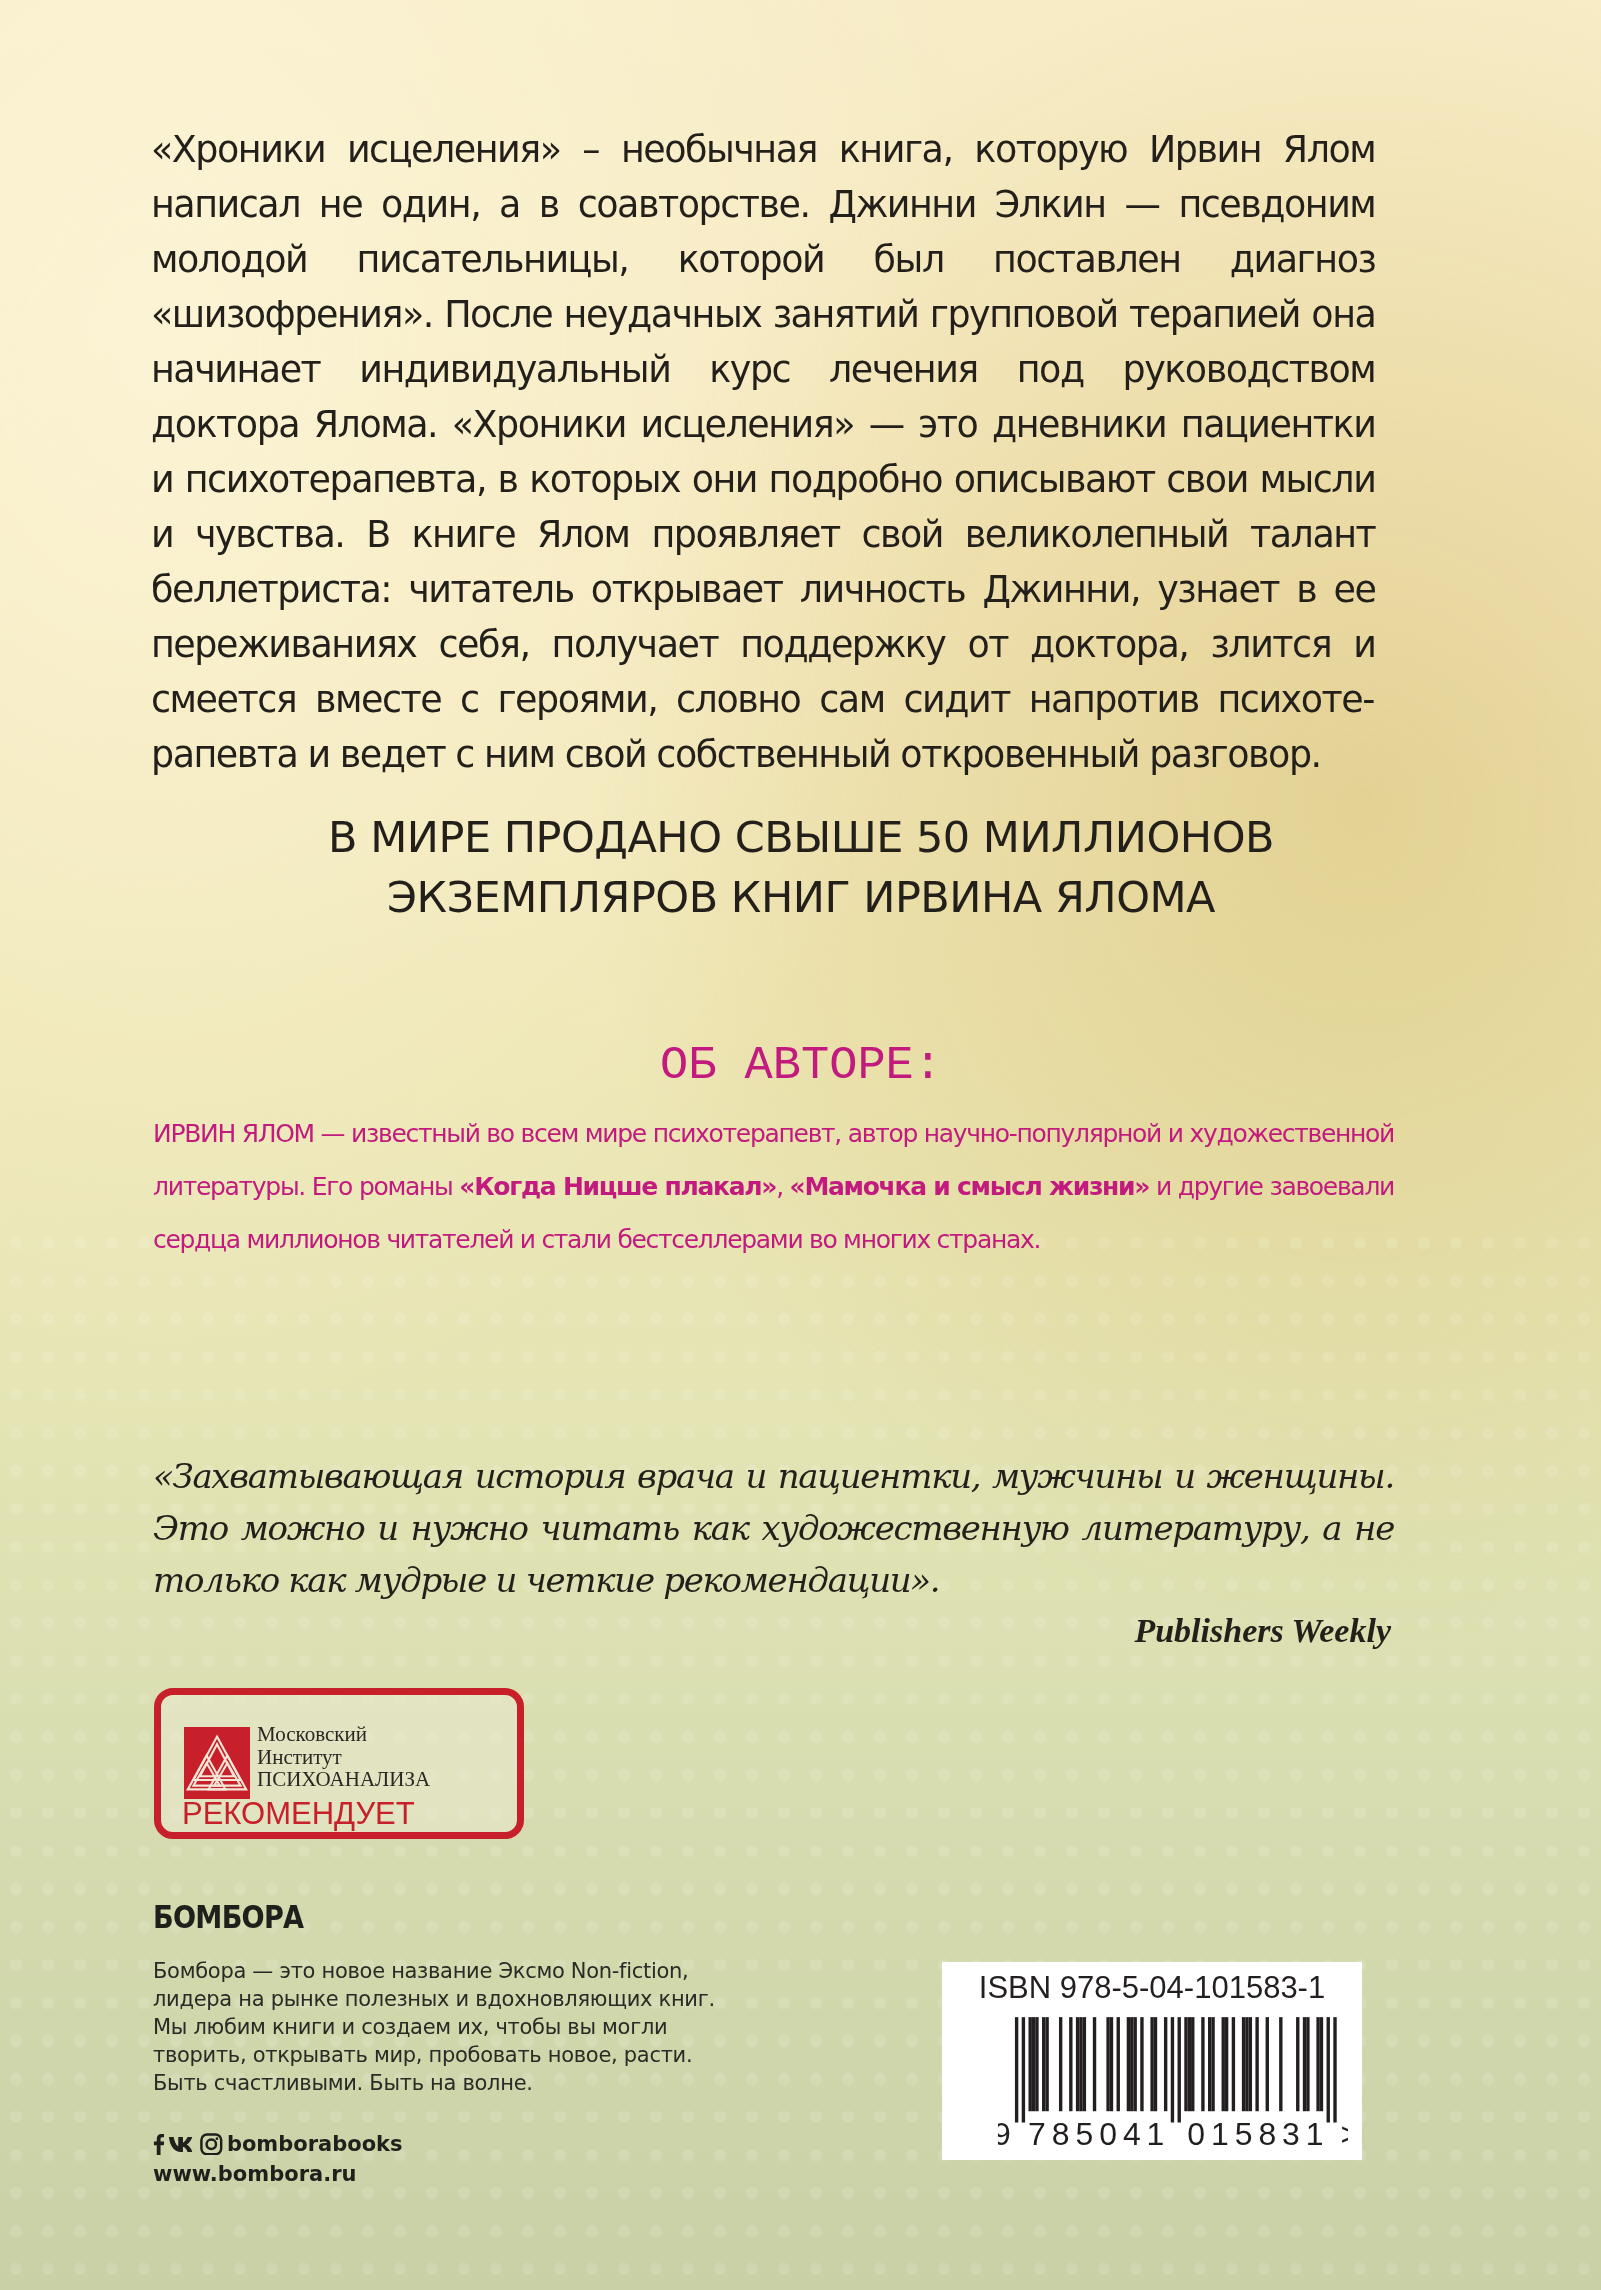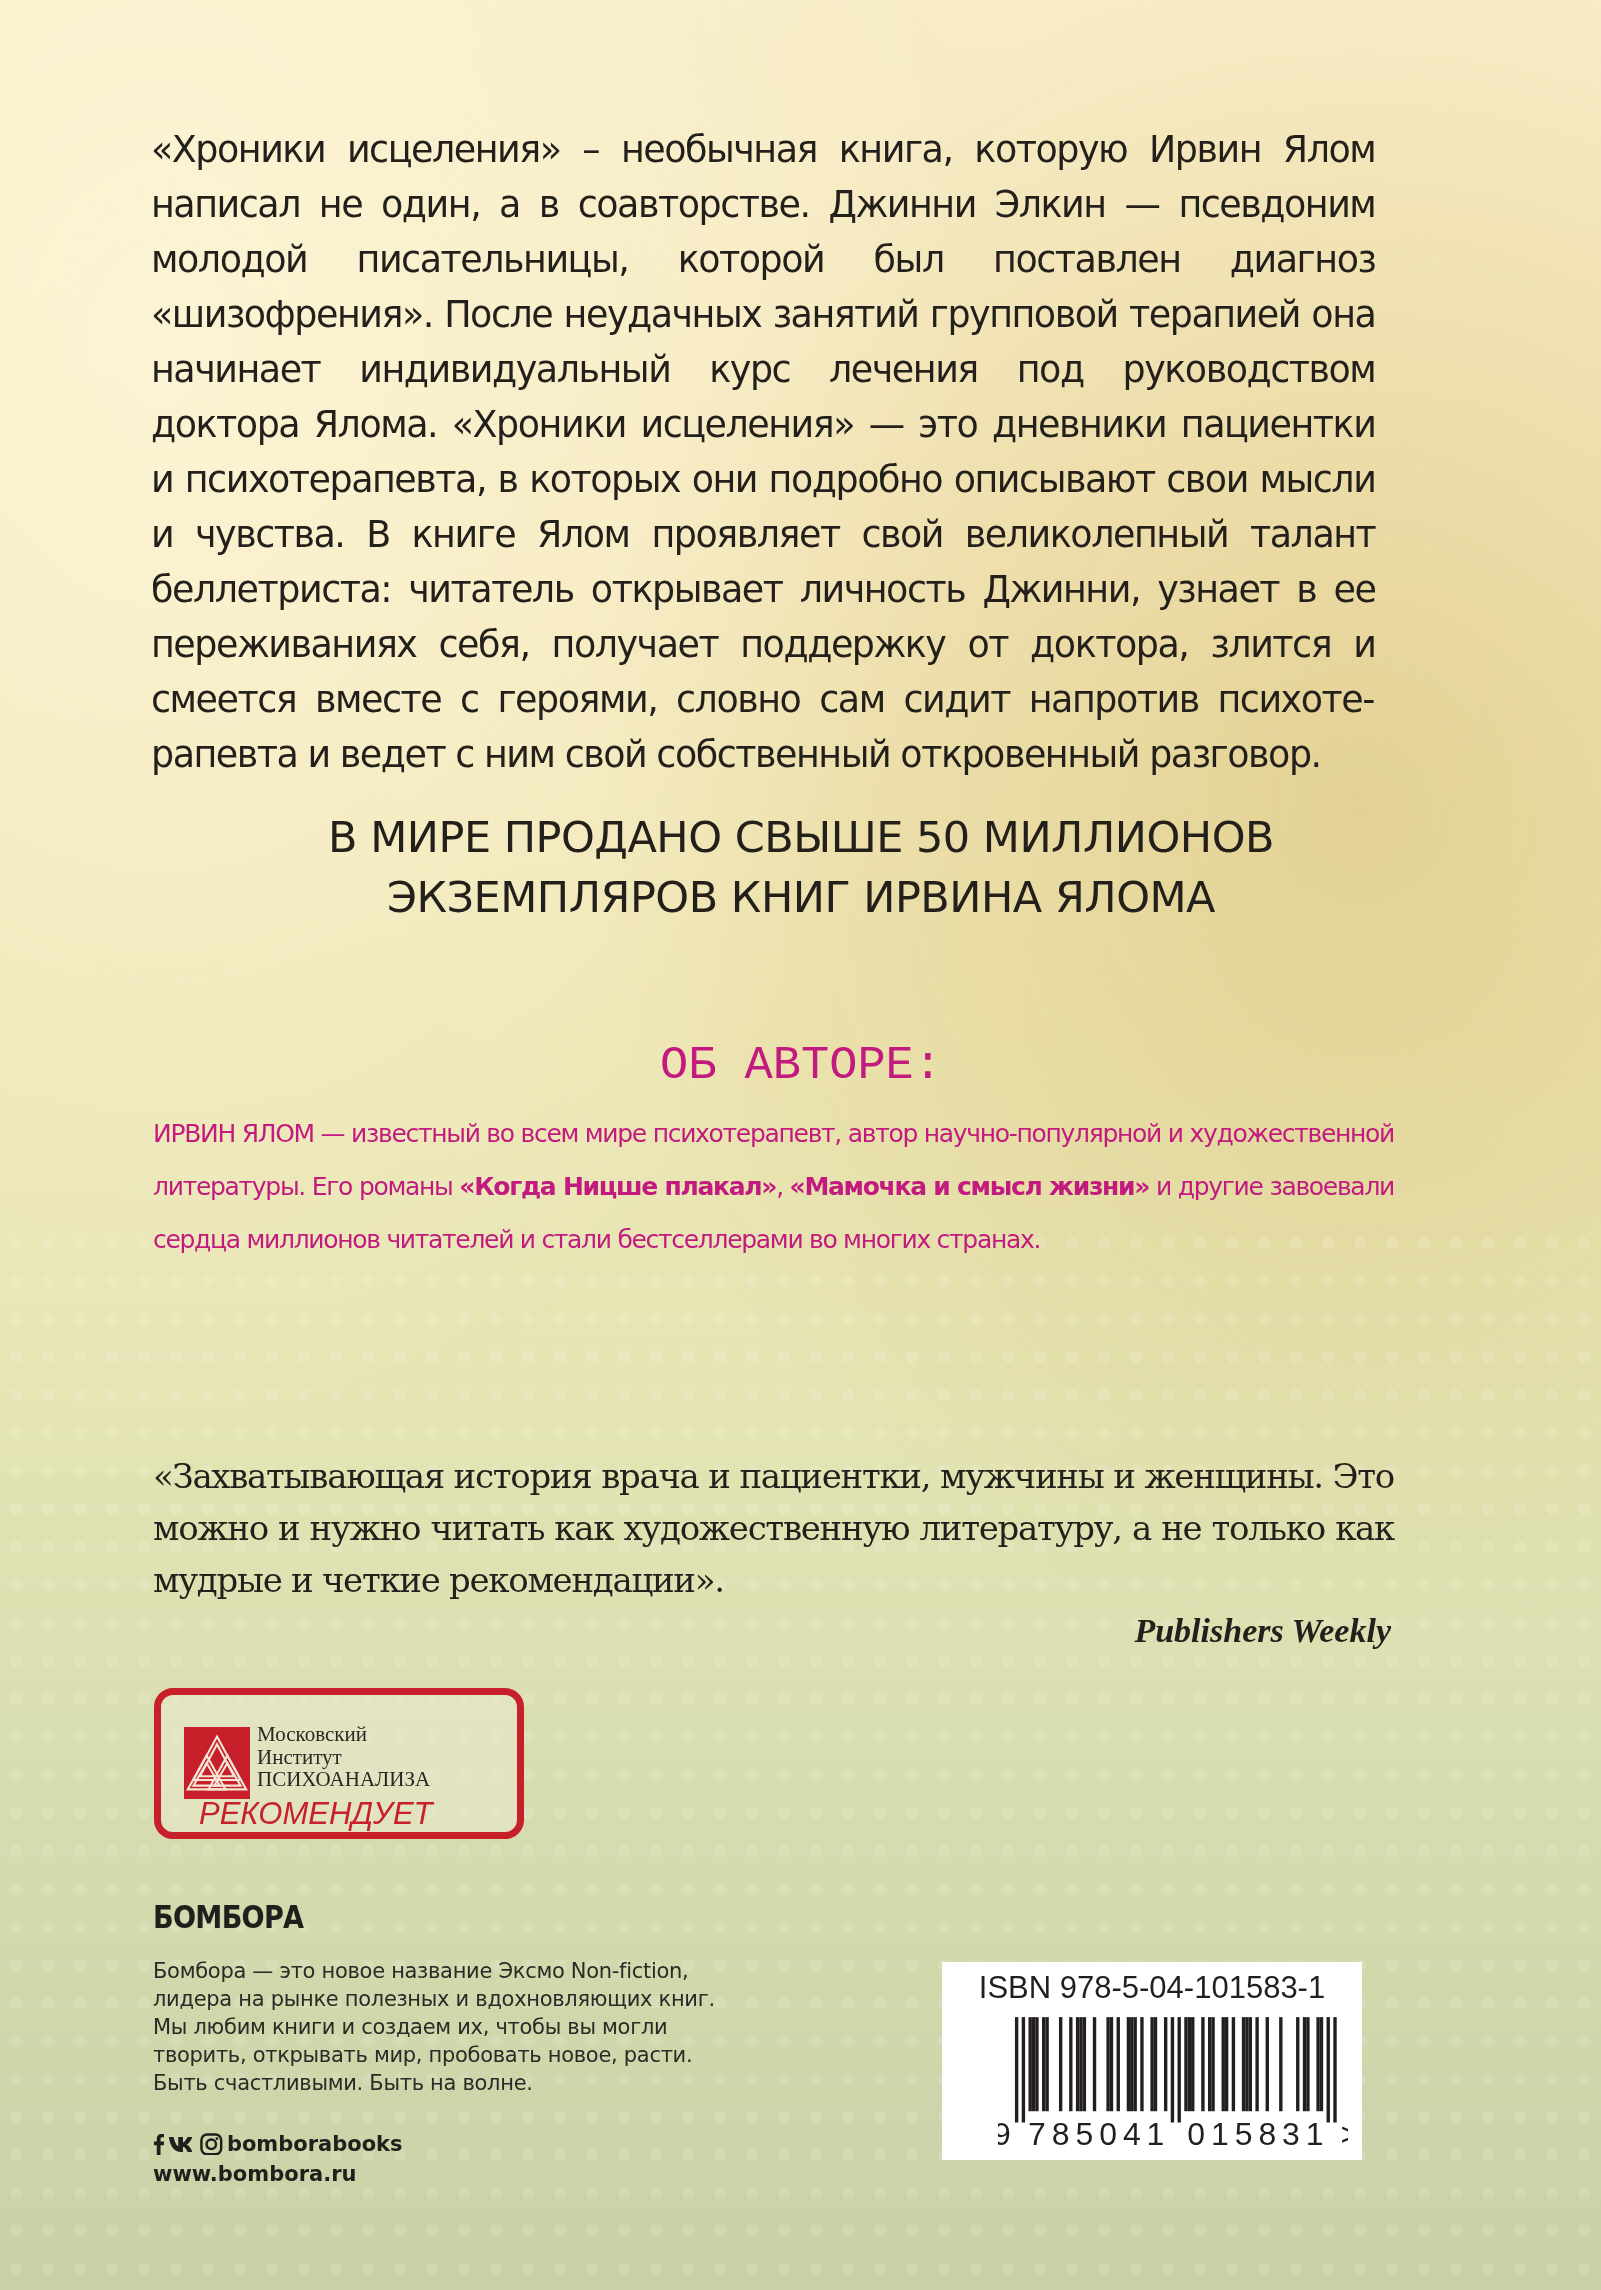--- a/index.html
+++ b/index.html
@@ -47,21 +47,21 @@
   .about-text {
     position: absolute; left: 153px; top: 1107px; width: 1241px;
     font-family: "DejaVu Sans", sans-serif;
     font-size: 25px; line-height: 53px; letter-spacing: -1.3px;
     text-align: justify; color: #c21a7e;
   }
   .about-text b { font-weight: bold; }
 
   .quote {
     position: absolute; left: 153px; top: 1450px; width: 1241px;
-    font-family: "DejaVu Serif", serif; 
+    font-family: "DejaVu Serif", serif; font-style: italic;
     font-size: 34px; line-height: 52px; letter-spacing: -1.3px;
     text-align: justify; color: #231f1a;
   }
   .quote-source {
     position: absolute; right: 211px; top: 1607px;
     font-family: "Liberation Serif", serif; font-style: italic; font-weight: bold;
     font-size: 34px; line-height: 47px; color: #231f1a;
   }
 
   .badge {
@@ -73,23 +73,23 @@
     position: absolute; left: 22.6px; top: 32px; width: 66px; height: 72px;
     background: #c8202a;
   }
   .badge-logo svg { display: block; }
   .badge-name {
     position: absolute; left: 96px; top: 28px; width: 217px;
     font-family: "Liberation Serif", serif; font-size: 21px; line-height: 22.6px; color: #2b2622;
   }
   .badge-name div { white-space: nowrap; }
   .badge-recommends {
-    position: absolute; left: 38px; top: 102px;
+    position: absolute; left: 21px; top: 102px;
     font-family: "Liberation Sans", sans-serif; font-size: 31px; line-height: 34px;
-    color: #c8202a; letter-spacing: 0px; font-style: italic;
+    color: #c8202a; letter-spacing: 0px;
   }
 
   .publisher-name {
     position: absolute; left: 153px; top: 1898px;
     font-family: "DejaVu Sans", sans-serif; font-weight: bold;
     font-size: 32px; line-height: 38px; color: #1f1f1c; letter-spacing: -0.9px;
     transform: scaleX(0.85); transform-origin: left top;
   }
   .publisher-desc {
     position: absolute; left: 153px; top: 1957px; width: 527px;

